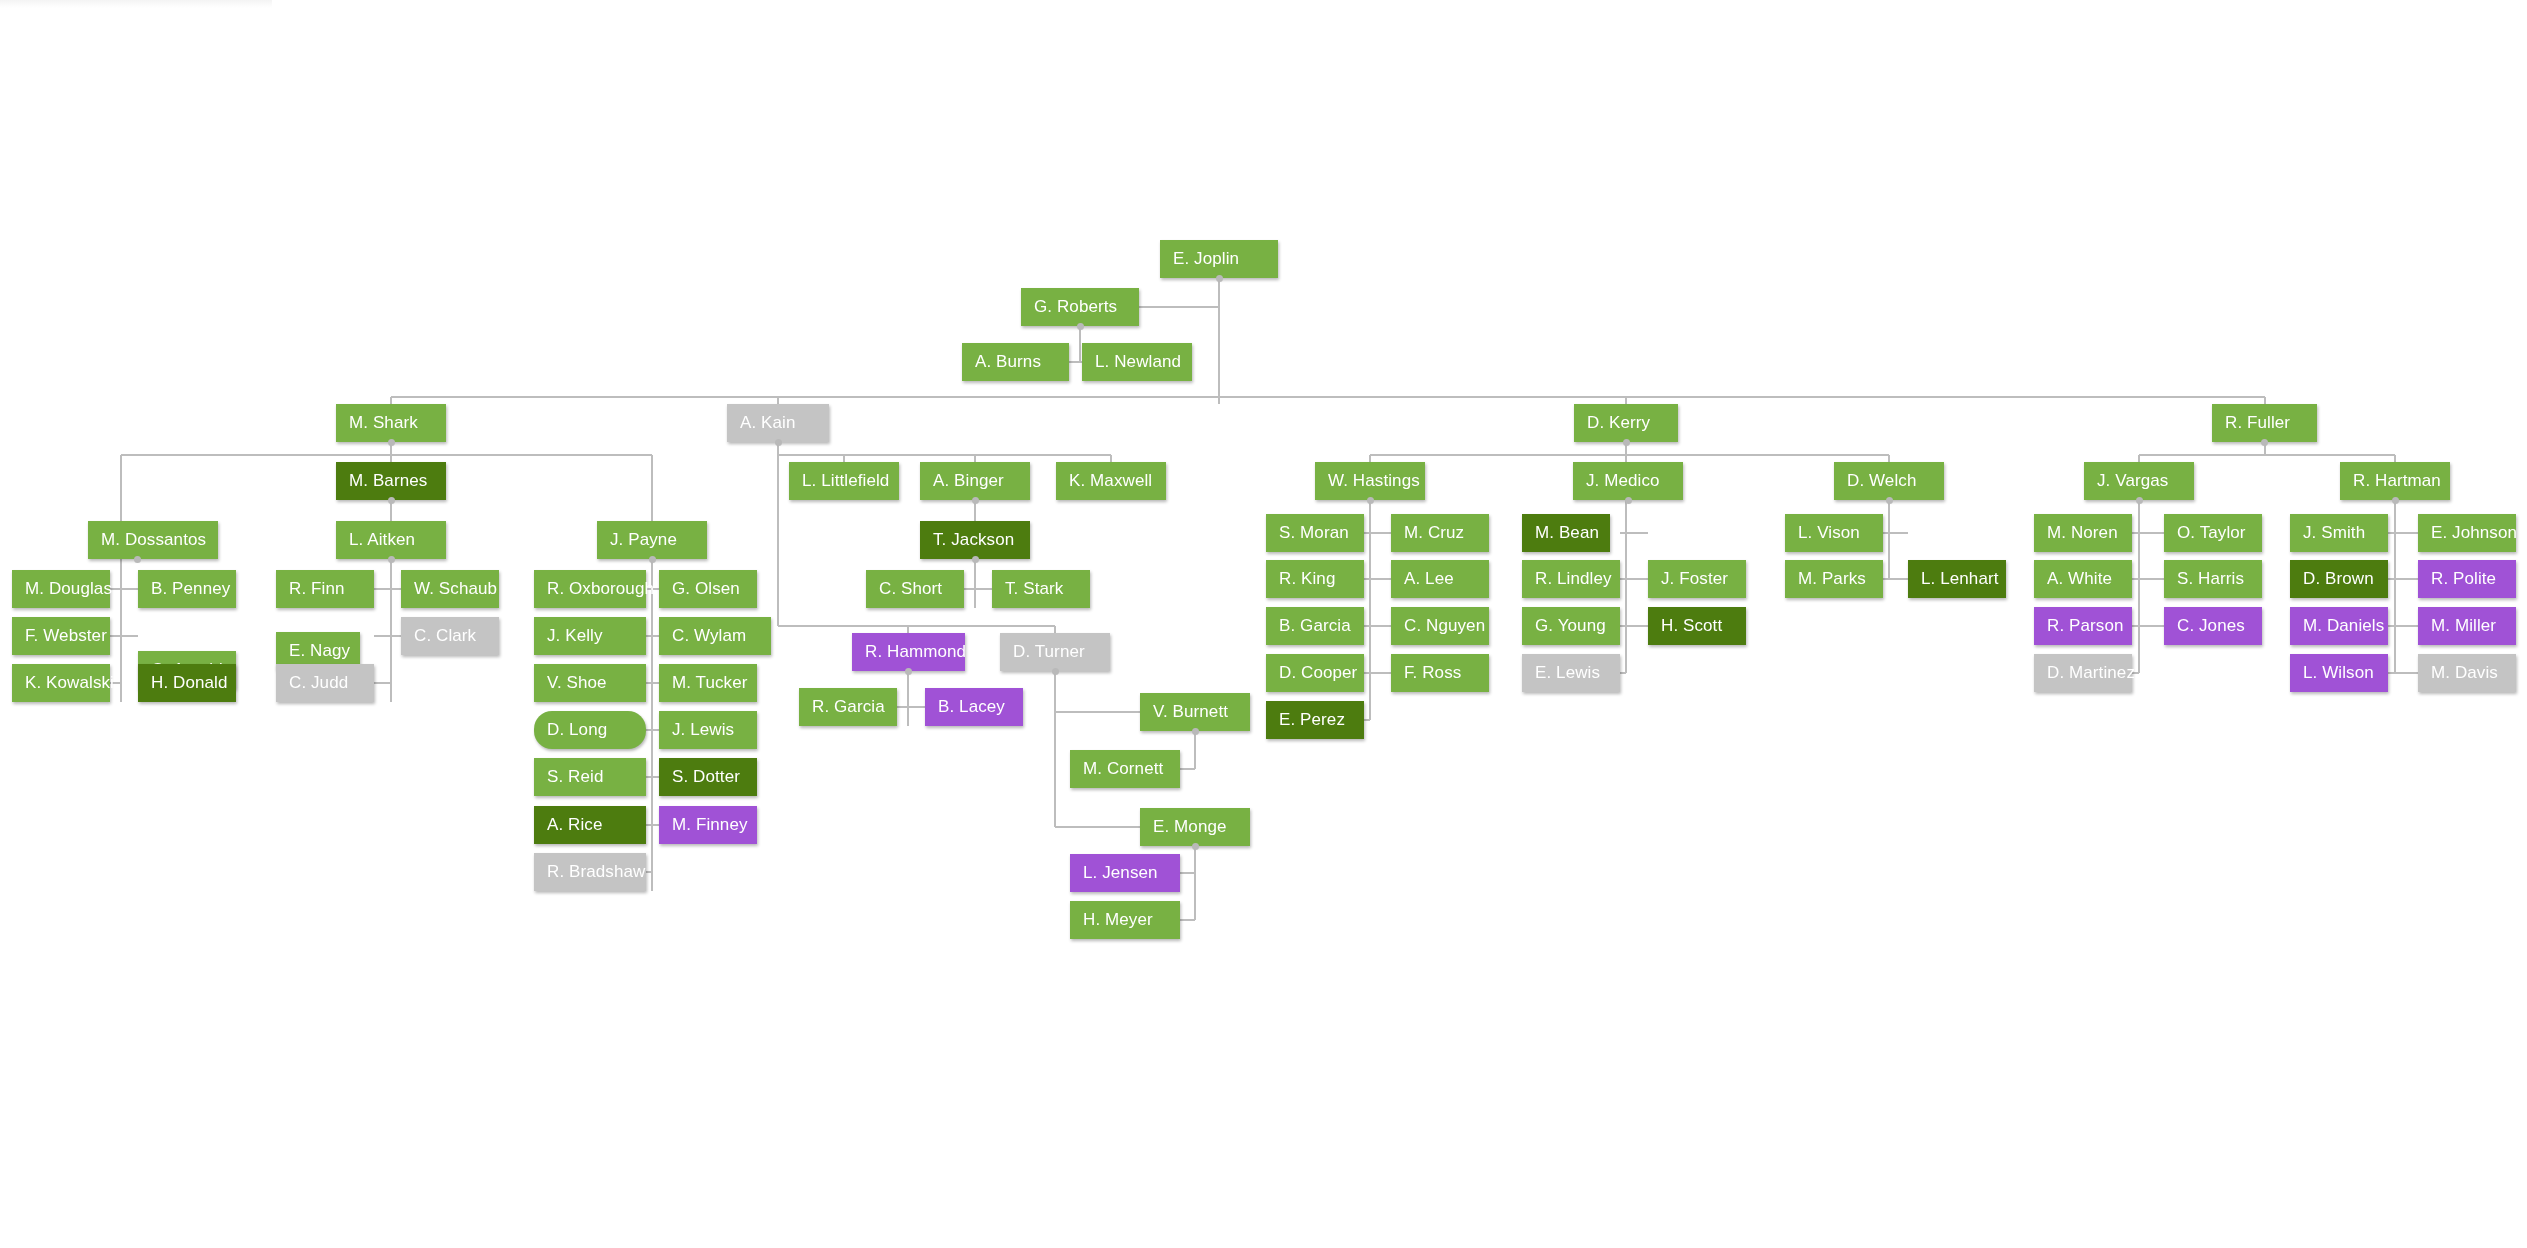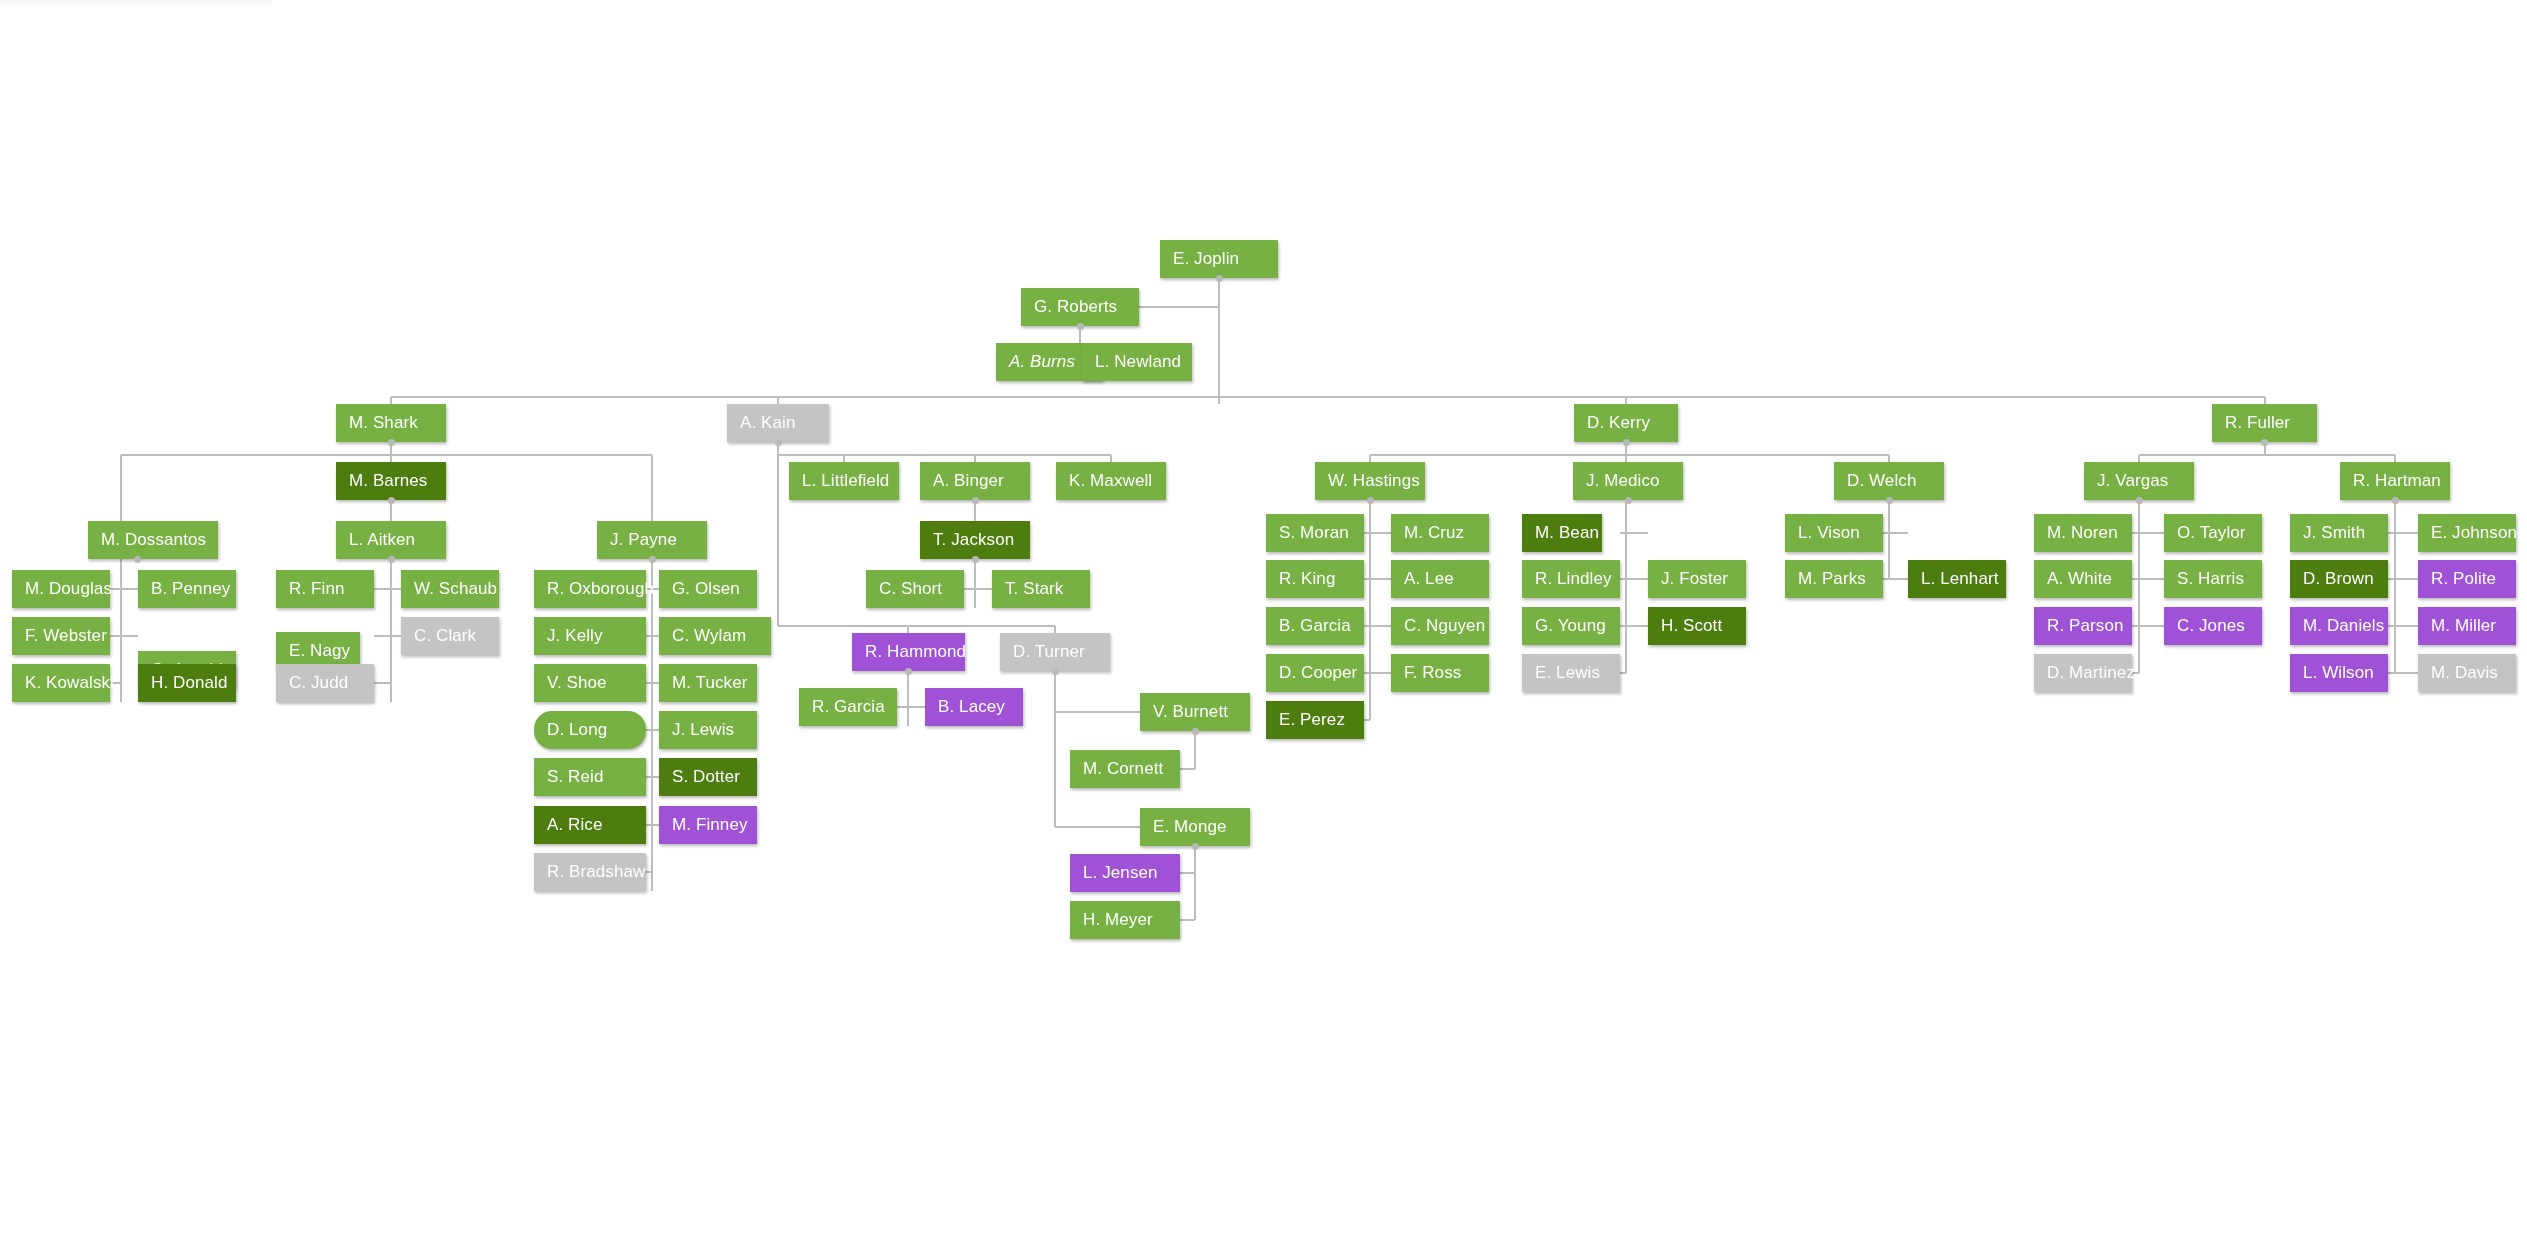--- a/index.html
+++ b/index.html
@@ -184,21 +184,21 @@
     </g>
   </svg>
 
   <div id="nodes-root">
       <div class="node green" style="left: 1160px; top: 240px; width: 118px;">
         <span>E. Joplin</span>
       </div>
       <div class="node green" style="left: 1021px; top: 288px; width: 118px;">
         <span>G. Roberts</span>
       </div>
-      <div class="node green" style="left: 996px; top: 343px; width: 107px; font-style: italic;">
+      <div class="node green" style="left: 962px; top: 343px; width: 107px;">
         <span>A. Burns</span>
       </div>
       <div class="node green" style="left: 1082px; top: 343px; width: 110px;">
         <span>L. Newland</span>
       </div>
       <div class="node green" style="left: 336px; top: 404px; width: 110px;">
         <span>M. Shark</span>
       </div>
       <div class="node gray" style="left: 727px; top: 404px; width: 102px;">
         <span>A. Kain</span>
@@ -247,21 +247,21 @@
       </div>
       <div class="node crimson" style="left: 920px; top: 521px; width: 110px;">
         <span>T. Jackson</span>
       </div>
       <div class="node green" style="left: 1266px; top: 514px; width: 98px;">
         <span>S. Moran</span>
       </div>
       <div class="node green" style="left: 1391px; top: 514px; width: 98px;">
         <span>M. Cruz</span>
       </div>
-      <div class="node crimson" style="left: 1522px; top: 514px; width: 80px;">
+      <div class="node crimson" style="left: 1522px; top: 514px; width: 88px;">
         <span>M. Bean</span>
       </div>
       <div class="node green" style="left: 1785px; top: 514px; width: 98px;">
         <span>L. Vison</span>
       </div>
       <div class="node green" style="left: 2034px; top: 514px; width: 98px;">
         <span>M. Noren</span>
       </div>
       <div class="node green" style="left: 2164px; top: 514px; width: 98px;">
         <span>O. Taylor</span>

